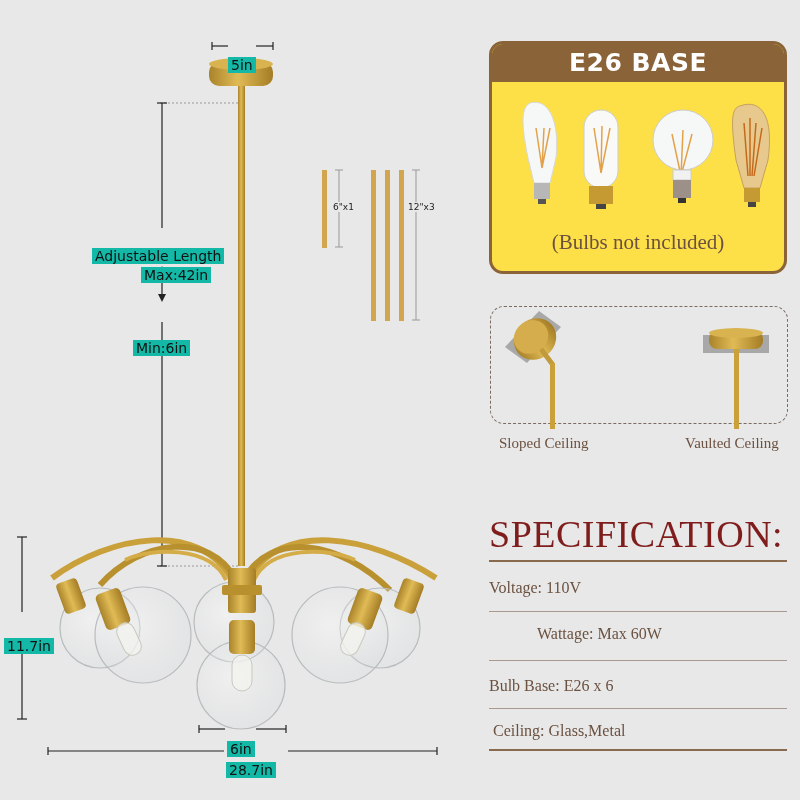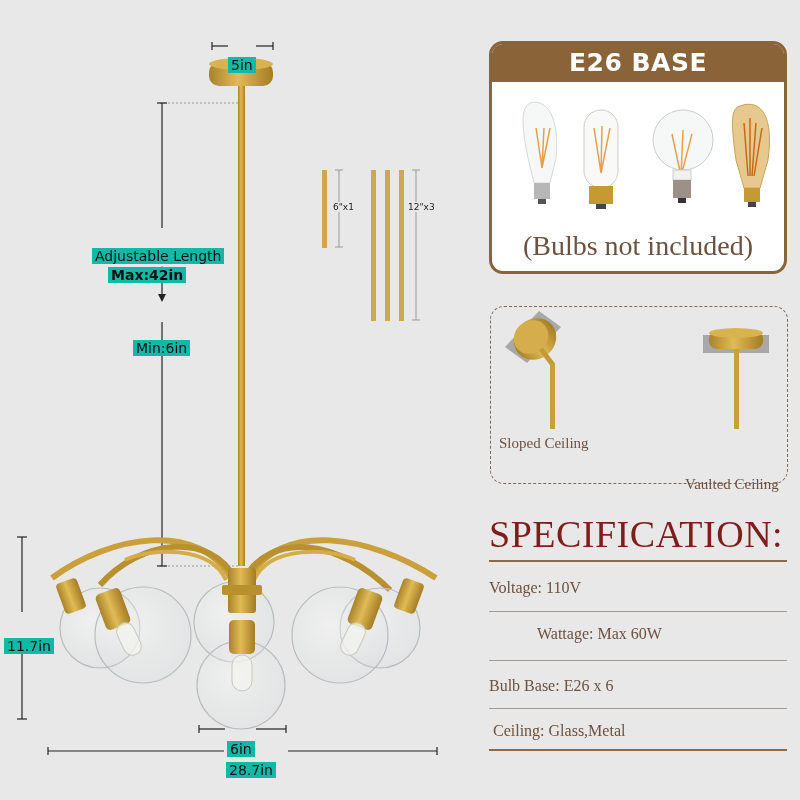--- a/index.html
+++ b/index.html
@@ -7,27 +7,27 @@
   body { background: #e8e8e8; position: relative; font-family: "DejaVu Sans", sans-serif; color: #111; }
   .abs { position: absolute; }
   .sans { font-family: "DejaVu Sans", sans-serif; }
   .serif { font-family: "Liberation Serif", serif; }
 
   
   .dim-label { font-size: 14px; color: #111; white-space: nowrap; background: #14b8a6; padding: 0 3px; margin-top: 20px; }
   .rod-label { font-size: 9px; color: #222; }
 
   
-  .e26-card { left: 489px; top: 41px; width: 298px; height: 233px; background: #ffffff; border: 3px solid #8a6338; border-radius: 14px; overflow: hidden; }
+  .e26-card { left: 489px; top: 41px; width: 298px; height: 233px; background: #fde047; border: 3px solid #8a6338; border-radius: 14px; overflow: hidden; }
   .e26-header { height: 38px; background: #8a6338; color: #fff; font-size: 25px; font-weight: bold; text-align: center; line-height: 38px; letter-spacing: 0.5px; }
   .e26-bulbs { position: absolute; left: 0; top: 44px; width: 100%; height: 128px; }
-  .e26-note { position: absolute; left: 0; width: 100%; top: 186px; text-align: center; font-size: 28px; color: #6b5140; }
-
-  
-  .ceiling-box { left: 490px; top: 306px; width: 298px; height: 178px; border: 1.5px dashed #7a6a60; border-radius: 14px; }
+  .e26-note { position: absolute; left: 0; width: 100%; top: 186px; text-align: center; font-size: 21px; color: #6b5140; }
+
+  
+  .ceiling-box { left: 490px; top: 306px; width: 298px; height: 118px; border: 1.5px dashed #7a6a60; border-radius: 14px; }
   .ceiling-item { position: absolute; top: 0; height: 100%; }
   .ceiling-label { position: absolute; top: 128px; white-space: nowrap; font-size: 15px; color: #6b5140; }
 
   
   .spec-title { left: 489px; top: 512px; font-size: 38px; color: #7f1d1d; letter-spacing: 0.5px; }
   .spec-rule-main { left: 489px; top: 560px; width: 298px; height: 2px; background: #8a6a4e; }
   .spec-row { position: absolute; left: 489px; width: 298px; font-size: 16px; color: #6b5140; }
   .spec-rule { position: absolute; left: 489px; width: 298px; height: 1px; background: #a89a90; }
   .spec-rule-end { position: absolute; left: 489px; width: 298px; height: 2px; background: #8a6a4e; }
 </style>
@@ -137,21 +137,21 @@
   <line x1="286" y1="725" x2="286" y2="733" stroke="#222" stroke-width="1.2"></line>
 
   <line x1="48" y1="751" x2="224" y2="751" stroke="#222" stroke-width="1.2"></line>
   <line x1="48" y1="747" x2="48" y2="755" stroke="#222" stroke-width="1.2"></line>
   <line x1="288" y1="751" x2="437" y2="751" stroke="#222" stroke-width="1.2"></line>
   <line x1="437" y1="747" x2="437" y2="755" stroke="#222" stroke-width="1.2"></line>
 </svg>
 
 <div class="abs dim-label" style="left:228px;top:37px;">5in</div>
 <div class="abs dim-label" style="left:92px;top:228px;">Adjustable Length</div>
-<div class="abs dim-label" style="left:108px;top:247px;font-weight:bold;">Max:42in</div>
+<div class="abs dim-label" style="left:141px;top:247px;">Max:42in</div>
 <div class="abs dim-label" style="left:133px;top:320px;">Min:6in</div>
 <div class="abs dim-label" style="left:4px;top:618px;">11.7in</div>
 <div class="abs dim-label" style="left:227px;top:721px;">6in</div>
 <div class="abs dim-label" style="left:226px;top:742px;text-align:right;">28.7in</div>
 
 <div class="abs rod-label" style="left:333px;top:202px;background:#e8e8e8;">6"x1</div>
 <div class="abs rod-label" style="left:408px;top:202px;background:#e8e8e8;">12"x3</div>
 
 <div class="abs e26-card">
   <div class="e26-header sans">E26 BASE</div>
@@ -203,21 +203,21 @@
   </div>
 
 
   <div class="ceiling-item" style="left:200px;width:98px;">
     <svg width="98" height="125" viewBox="0 0 98 125">
       <path d="M12 28 L 78 28 L 78 46 L 12 46 Z" fill="#a8a8a8"></path>
       <rect x="18" y="24" width="54" height="18" rx="8" fill="url(#brassV)"></rect>
       <ellipse cx="45" cy="26" rx="27" ry="5" fill="#d9b34f"></ellipse>
       <rect x="43" y="42" width="5" height="80" fill="#c9a03a"></rect>
     </svg>
-    <div class="ceiling-label serif" style="left:-6px;margin-top:41px;">Vaulted Ceiling</div>
+    <div class="ceiling-label serif" style="left:-6px;">Vaulted Ceiling</div>
   </div>
 </div>
 
 <div class="abs spec-title serif">SPECIFICATION:</div>
 <div class="abs spec-rule-main"></div>
 
 <div class="spec-row serif" style="top:579px;">Voltage: 110V</div>
 <div class="spec-rule" style="top:611px;"></div>
 <div class="spec-row serif" style="top:625px;margin-left:48px;">Wattage: Max 60W</div>
 <div class="spec-rule" style="top:660px;"></div>

